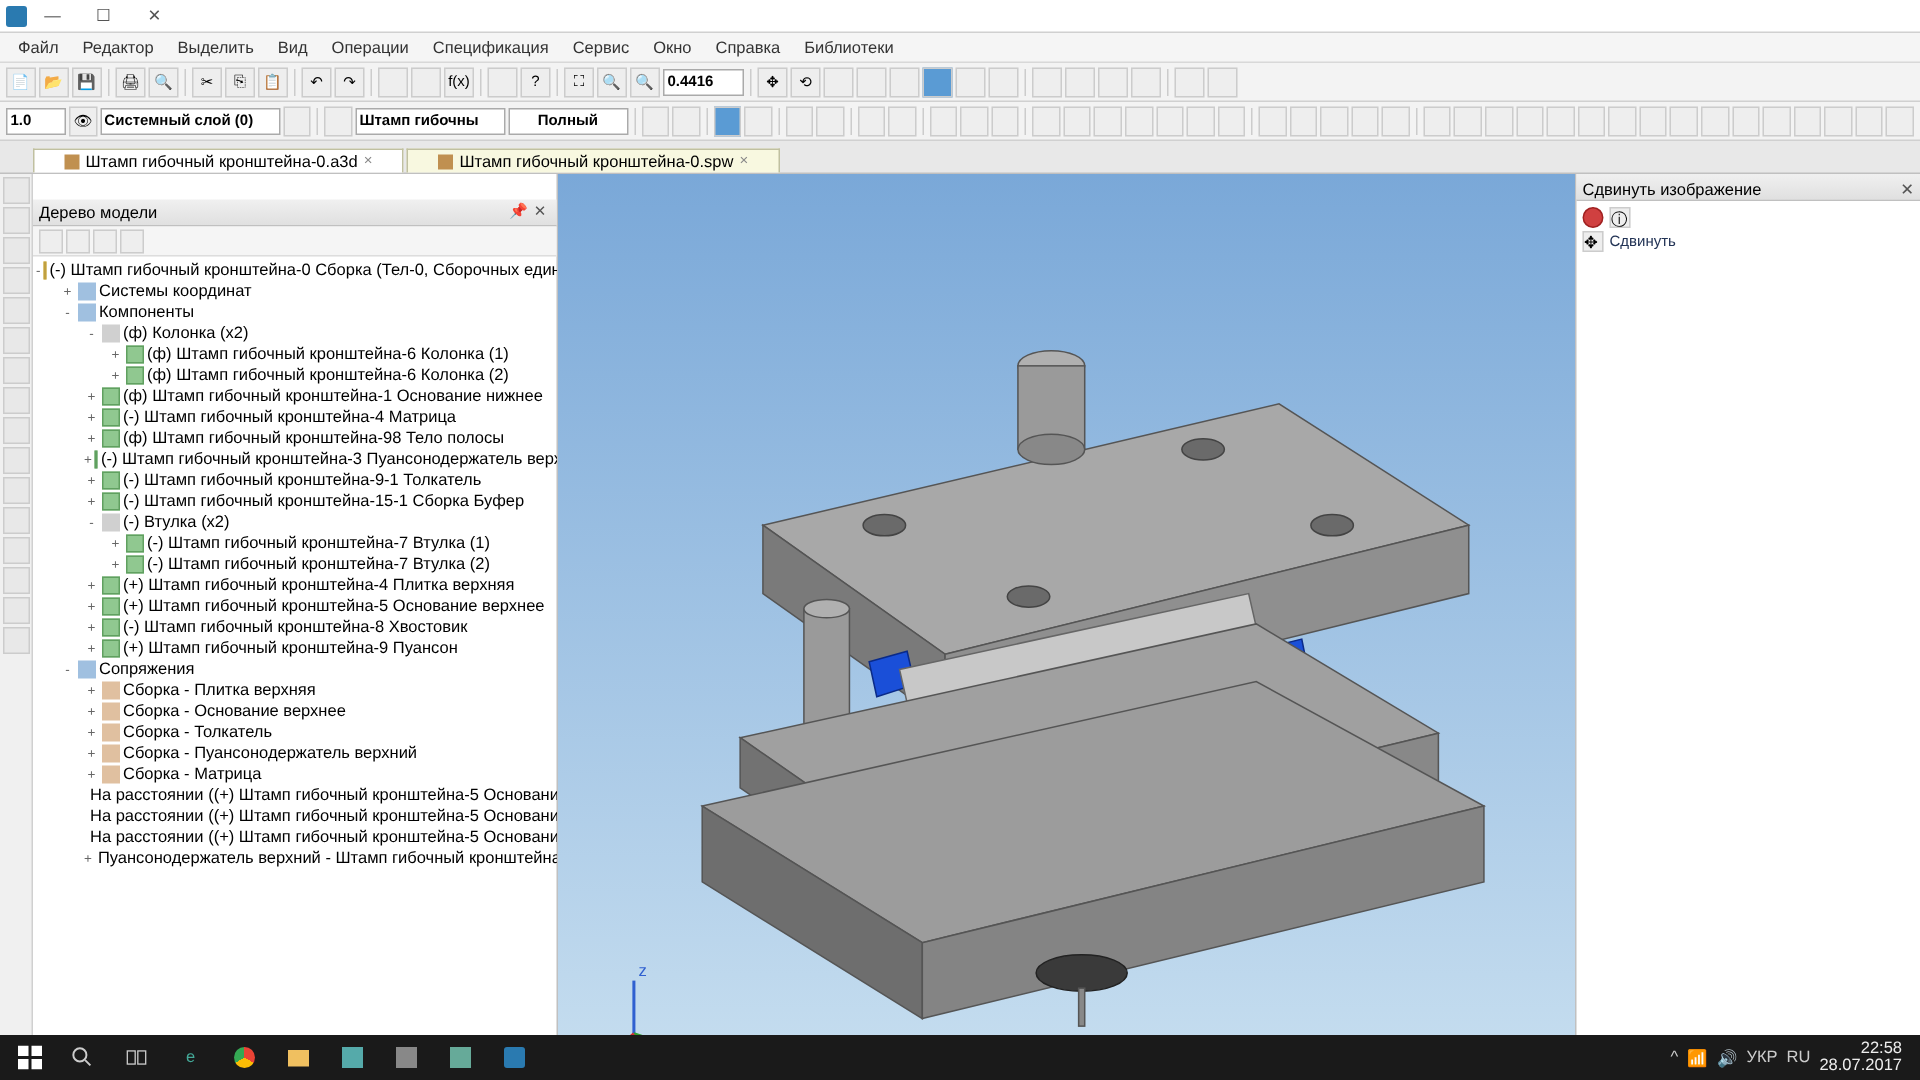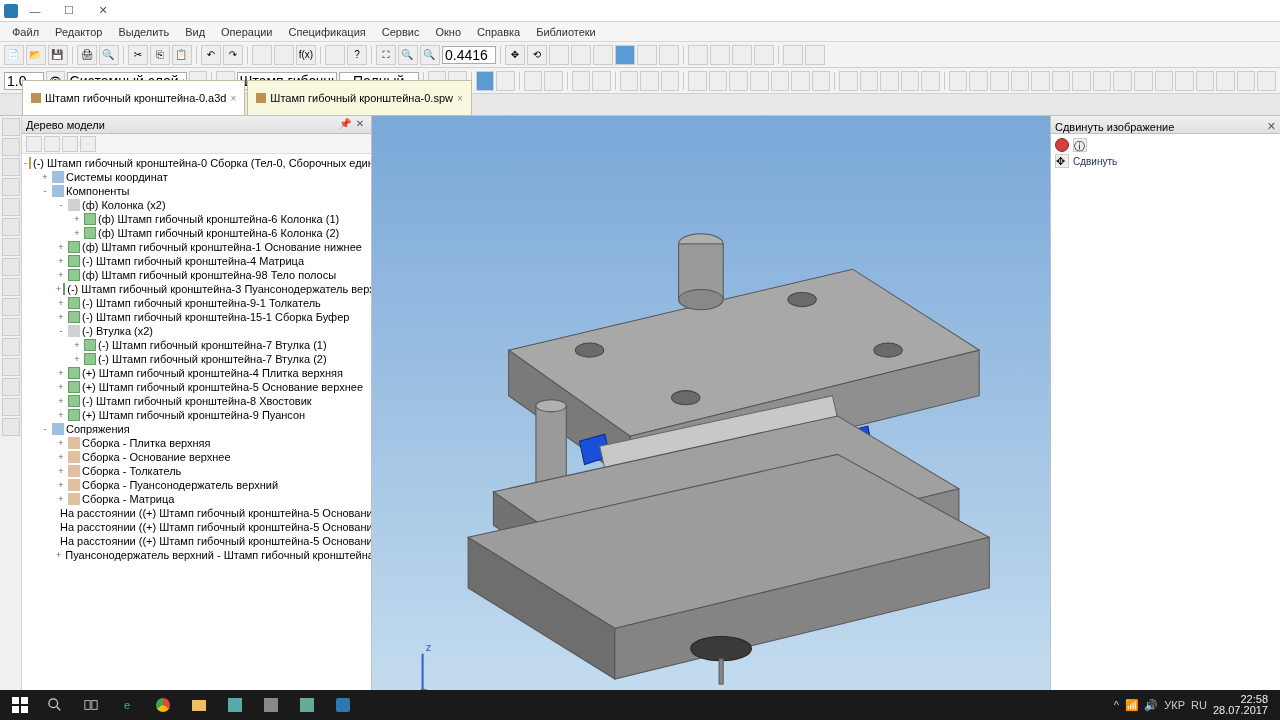--- a/index.html
+++ b/index.html
@@ -7,31 +7,31 @@
 .titlebar { height: 22px; background: #fff; display: flex; align-items: center; padding: 0 4px; border-bottom: 1px solid #d0d0d0; }
 .titlebar .app-icon { width: 14px; height: 14px; background: #2a7ab0; border-radius: 2px; margin-right: 4px; }
 .titlebar .title { flex: 1; color: #333; font-size: 11px; }
 .titlebar .winbtns { display: flex; gap: 8px; }
 .titlebar .winbtn { width: 26px; height: 18px; display: flex; align-items: center; justify-content: center; color: #555; cursor: pointer; }
 .menubar { height: 20px; background: #f5f5f5; display: flex; align-items: center; padding: 0 4px; border-bottom: 1px solid #d8d8d8; }
 .menubar .menuitem { padding: 2px 8px; color: #333; cursor: pointer; }
 .toolbar { height: 26px; background: #f3f3f3; display: flex; align-items: center; padding: 0 4px; border-bottom: 1px solid #d0d0d0; gap: 2px; }
 .tbtn { width: 20px; height: 20px; background: #eee; border: 1px solid #ccc; cursor: pointer; display:flex;align-items:center;justify-content:center;font-size:10px; }
 .tsep { width: 1px; height: 18px; background: #ccc; margin: 0 2px; }
-.tcombo { height: 18px; border: 1px solid #aaa; background: #fff; font-size: 14px; padding: 0 2px; }
+.tcombo { height: 18px; border: 1px solid #aaa; background: #fff; font-size: 10px; padding: 0 2px; font-weight: bold; }
 .tabs-row { height: 22px; background: #e8e8e8; display: flex; align-items: flex-end; padding: 0 22px 0 22px; border-bottom: 1px solid #c0c0c0; }
-.filetab { height: 35px; padding: 2px 8px; background: #f8f8e0; border: 1px solid #c0c0a0; border-bottom: none; margin-right: 2px; display: flex; align-items: center; gap: 4px; font-size: 10px; cursor: pointer; }
+.filetab { height: 16px; padding: 2px 20px; background: #f8f8e0; border: 1px solid #c0c0a0; border-bottom: none; margin-right: 2px; display: flex; align-items: center; gap: 4px; font-size: 10px; cursor: pointer; }
 .filetab.active { background: #fff; }
 .filetab .close { color: #888; font-size: 10px; }
 .filetab .doc-icon { width: 10px; height: 10px; background: #c09050; display: inline-block; }
 .main-area { display: flex; height: 612px; }
 .left-toolbar { width: 22px; background: #f0f0f0; border-right: 1px solid #d0d0d0; display: flex; flex-direction: column; gap: 2px; padding: 2px 0; }
 .left-toolbar .vtbtn { width: 18px; height: 18px; margin: 0 auto; background: #e8e8e8; border: 1px solid #ccc; cursor: pointer; }
 .tree-panel { width: 350px; background: #fff; border-right: 1px solid #c0c0c0; display: flex; flex-direction: column; }
-.tree-header { height: 18px; background: linear-gradient(#f0f0f0,#e0e0e0); border-bottom: 1px solid #c0c0c0; display: flex; align-items: center; padding: 0 4px; font-size: 10px; }
+.tree-header { height: 18px; background: linear-gradient(#f0f0f0,#e0e0e0); border-bottom: 1px solid #c0c0c0; display: flex; align-items: center; padding: 0 4px; font-size: 10px; margin-top: 17px; }
 .tree-header .title { flex: 1; }
 .tree-header .hbtn { width: 14px; height: 14px; text-align: center; color: #555; cursor: pointer; font-size: 10px; }
 .tree-toolbar { height: 20px; background: #f5f5f5; border-bottom: 1px solid #ddd; display: flex; align-items: center; gap: 2px; padding: 0 4px; }
 .tree-toolbar .tt { width: 16px; height: 16px; background: #eee; border: 1px solid #ccc; cursor:pointer; }
 .tree-body { flex: 1; overflow: auto; padding: 2px 0; }
 .tree-node { display: flex; align-items: center; height: 14px; padding: 0 2px; white-space: nowrap; font-size: 10px; cursor: pointer; }
 .tree-toggle { width: 10px; text-align: center; color: #666; font-size: 9px; }
 .tree-icon { width: 12px; height: 12px; margin: 0 2px; display: inline-flex; align-items:center; justify-content:center; font-size:9px; }
 .ic-assy { background: #f0d060; border: 1px solid #c0a040; }
 .ic-folder { background: #a0c0e0; }

